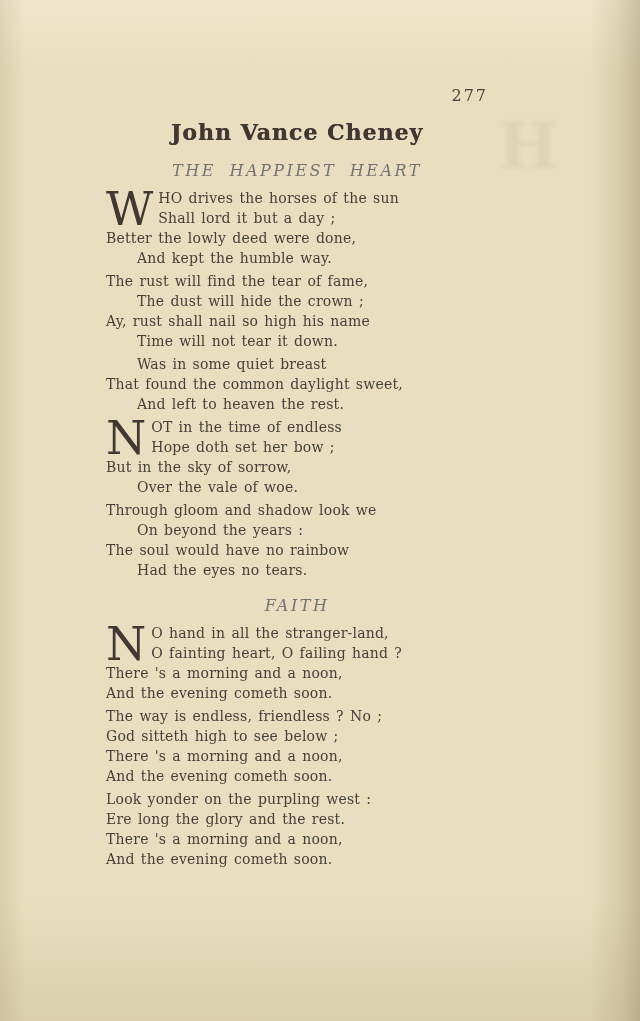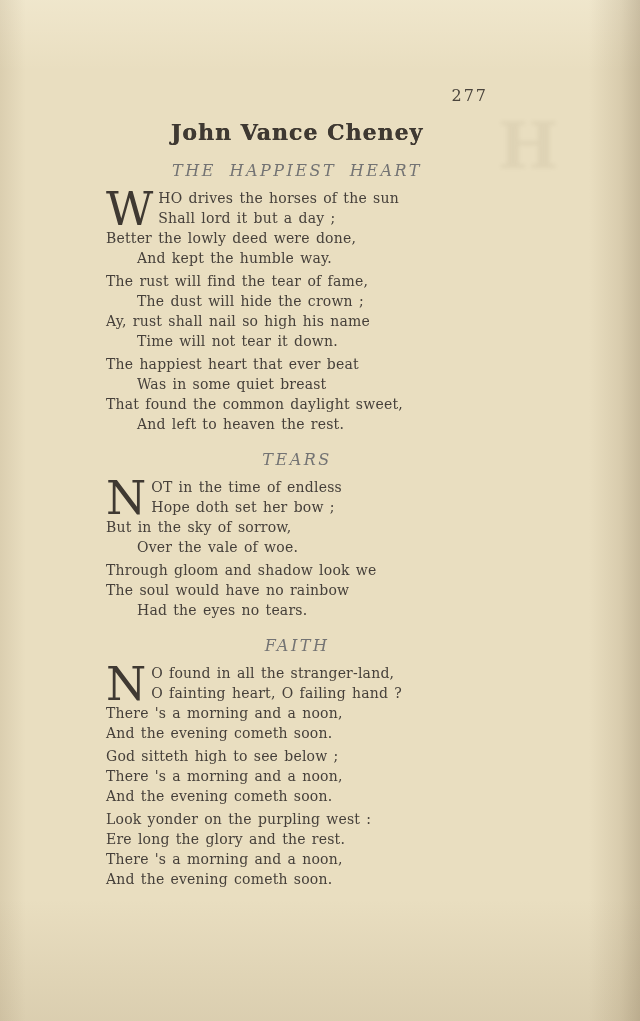--- a/index.html
+++ b/index.html
@@ -109,59 +109,59 @@
           <div class="line">Better the lowly deed were done,</div>
           <div class="line indent">And kept the humble way.</div>
         </div>
         <div class="stanza">
           <div class="line">The rust will find the tear of fame,</div>
           <div class="line indent">The dust will hide the crown ;</div>
           <div class="line">Ay, rust shall nail so high his name</div>
           <div class="line indent">Time will not tear it down.</div>
         </div>
         <div class="stanza">
-          <div class="line">The happiest heart that ever beat</div>
           <div class="line indent">Was in some quiet breast</div>
           <div class="line">That found the common daylight sweet,</div>
           <div class="line indent">And left to heaven the rest.</div>
         </div>
       </section>
       <section class="poem">
-        <h2 class="poem-title">TEARS</h2>
         <div class="stanza">
           <div class="drop-row">
             <span class="dropcap">N</span>
             <div>
               <div class="line">OT in the time of endless</div>
               <div class="line indent-sm">Hope doth set her bow ;</div>
             </div>
           </div>
           <div class="line">But in the sky of sorrow,</div>
           <div class="line indent">Over the vale of woe.</div>
         </div>
         <div class="stanza">
           <div class="line">Through gloom and shadow look we</div>
+          <div class="line indent">On beyond the years :</div>
           <div class="line">The soul would have no rainbow</div>
           <div class="line indent">Had the eyes no tears.</div>
         </div>
       </section>
       <section class="poem">
         <h2 class="poem-title">FAITH</h2>
         <div class="stanza">
           <div class="drop-row">
             <span class="dropcap">N</span>
             <div>
-              <div class="line">O found in all the stranger-land,</div>
+              <div class="line">O hand in all the stranger-land,</div>
               <div class="line indent-sm">O fainting heart, O failing hand ?</div>
             </div>
           </div>
           <div class="line">There 's a morning and a noon,</div>
           <div class="line">And the evening cometh soon.</div>
         </div>
         <div class="stanza">
+          <div class="line">The way is endless, friendless ?  No ;</div>
           <div class="line">God sitteth high to see below ;</div>
           <div class="line">There 's a morning and a noon,</div>
           <div class="line">And the evening cometh soon.</div>
         </div>
         <div class="stanza">
           <div class="line">Look yonder on the purpling west :</div>
           <div class="line">Ere long the glory and the rest.</div>
           <div class="line">There 's a morning and a noon,</div>
           <div class="line">And the evening cometh soon.</div>
         </div>

